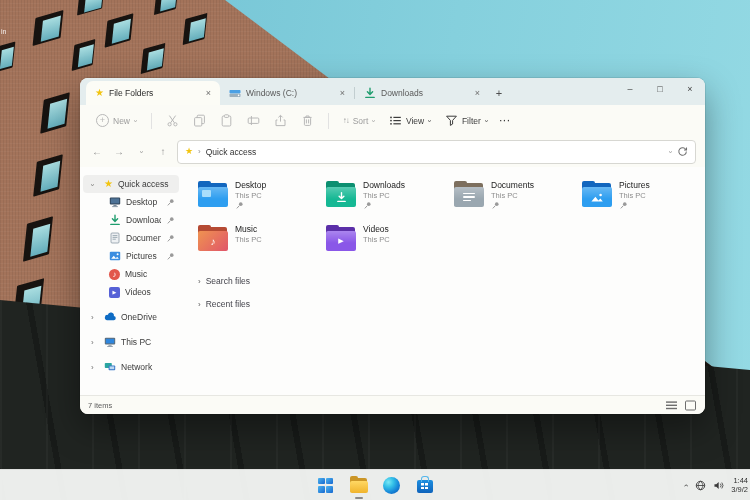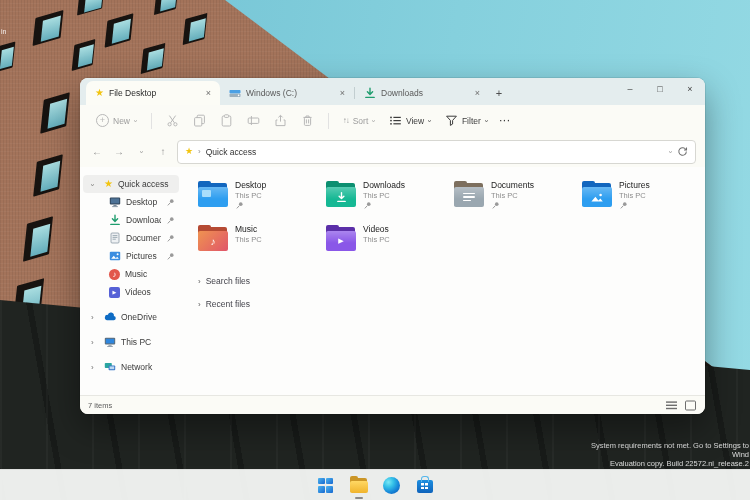--- a/index.html
+++ b/index.html
@@ -160,32 +160,27 @@
     <div class="bwin" style="left:25px;top:220px;width:26px;height:38px;">
         <div class="pane"></div>
       </div>
     <div class="bwin" style="left:15px;top:282px;width:27px;height:40px;">
         <div class="pane"></div>
       </div>
   </div>
   <div class="bldg-dark"></div>
   <div class="stray-label">in</div>
 
-  <div class="watermark">
-    <div>System requirements not met. Go to Settings to</div>
-    <div>Wind</div>
-    <div>Evaluation copy. Build 22572.ni_release.2</div>
-  </div>
 
   <div class="window">
 
     <div class="tabbar">
       <div class="tab active">
         <span class="star">★</span>
-        <span class="tlabel">File Desktop</span>
+        <span class="tlabel">File Folders</span>
         <span class="tclose">×</span>
       </div>
       <div class="tab">
         <svg class="sic" viewBox="0 0 12 12">
             <rect x="0.5" y="3" width="11" height="3.4" rx="0.8" fill="#4aa0e4"></rect>
             <rect x="0.5" y="6.8" width="11" height="3.2" rx="0.8" fill="#9bb0bd"></rect>
             <circle cx="9.6" cy="8.4" r="0.8" fill="#fff"></circle>
           </svg>
         <span class="tlabel">Windows (C:)</span>
         <span class="tclose">×</span>
@@ -540,14 +535,35 @@
           </span>
           <span class="underline"></span>
         </div>
       <div class="tbicon">
           <span class="edgeball"></span>
         </div>
       <div class="tbicon">
           <span class="storebag"></span>
         </div>
     </div>
+    <div class="tb-right">
+      <span class="trayico">
+          <span class="chev u" style="font-size:9px;">›</span>
+        </span>
+      <span class="trayico">
+        <svg width="11" height="11" viewBox="0 0 12 12">
+            <circle cx="6" cy="6" r="4.6" stroke="#3a3a3a" fill="none"></circle>
+            <path d="M1.4 6h9.2M6 1.4c-3.4 2.8-3.4 6.4 0 9.2M6 1.4c3.4 2.8 3.4 6.4 0 9.2" stroke="#3a3a3a" fill="none" stroke-width="0.9"></path>
+          </svg>
+      </span>
+      <span class="trayico">
+        <svg width="11" height="11" viewBox="0 0 12 12">
+            <path d="M1.6 4.6v2.8h2l2.6 2.4V2.2L3.6 4.6z" fill="#3a3a3a"></path>
+            <path d="M8 4a3 3 0 0 1 0 4M9.6 2.8a5 5 0 0 1 0 6.4" stroke="#3a3a3a" fill="none" stroke-width="0.9"></path>
+          </svg>
+      </span>
+      <div class="clock">
+        <div>1:44</div>
+        <div>3/9/2</div>
+      </div>
+    </div>
   </div>
 </div>
 
 </body></html>

